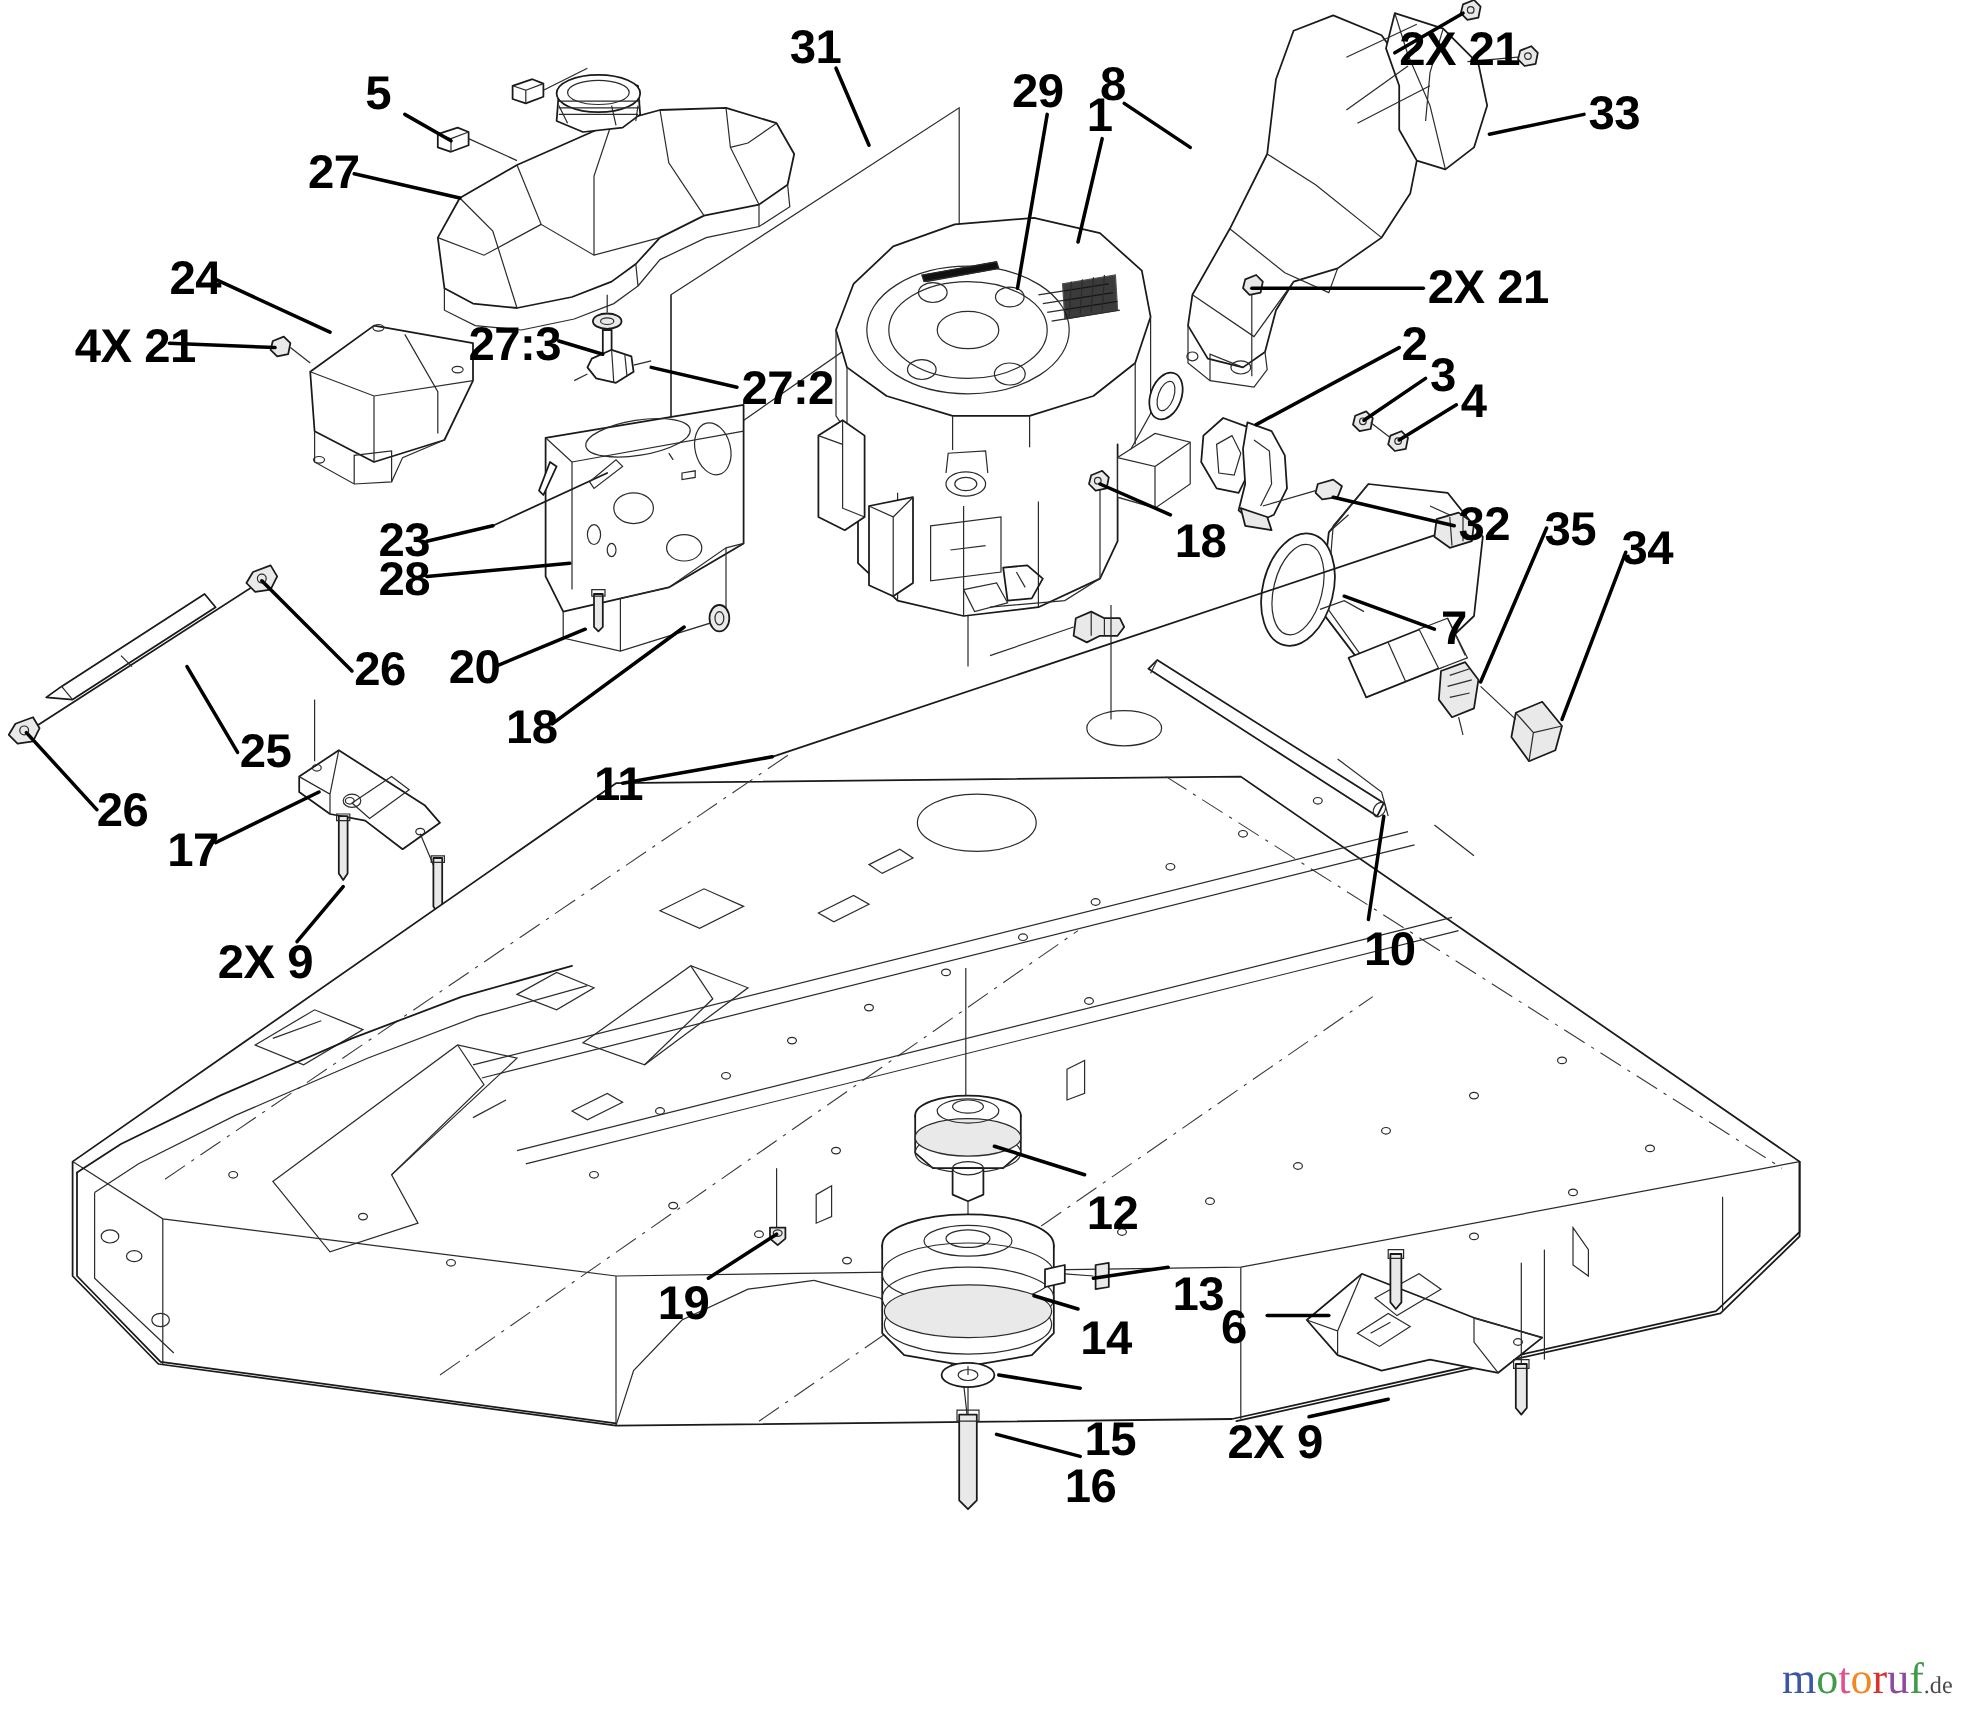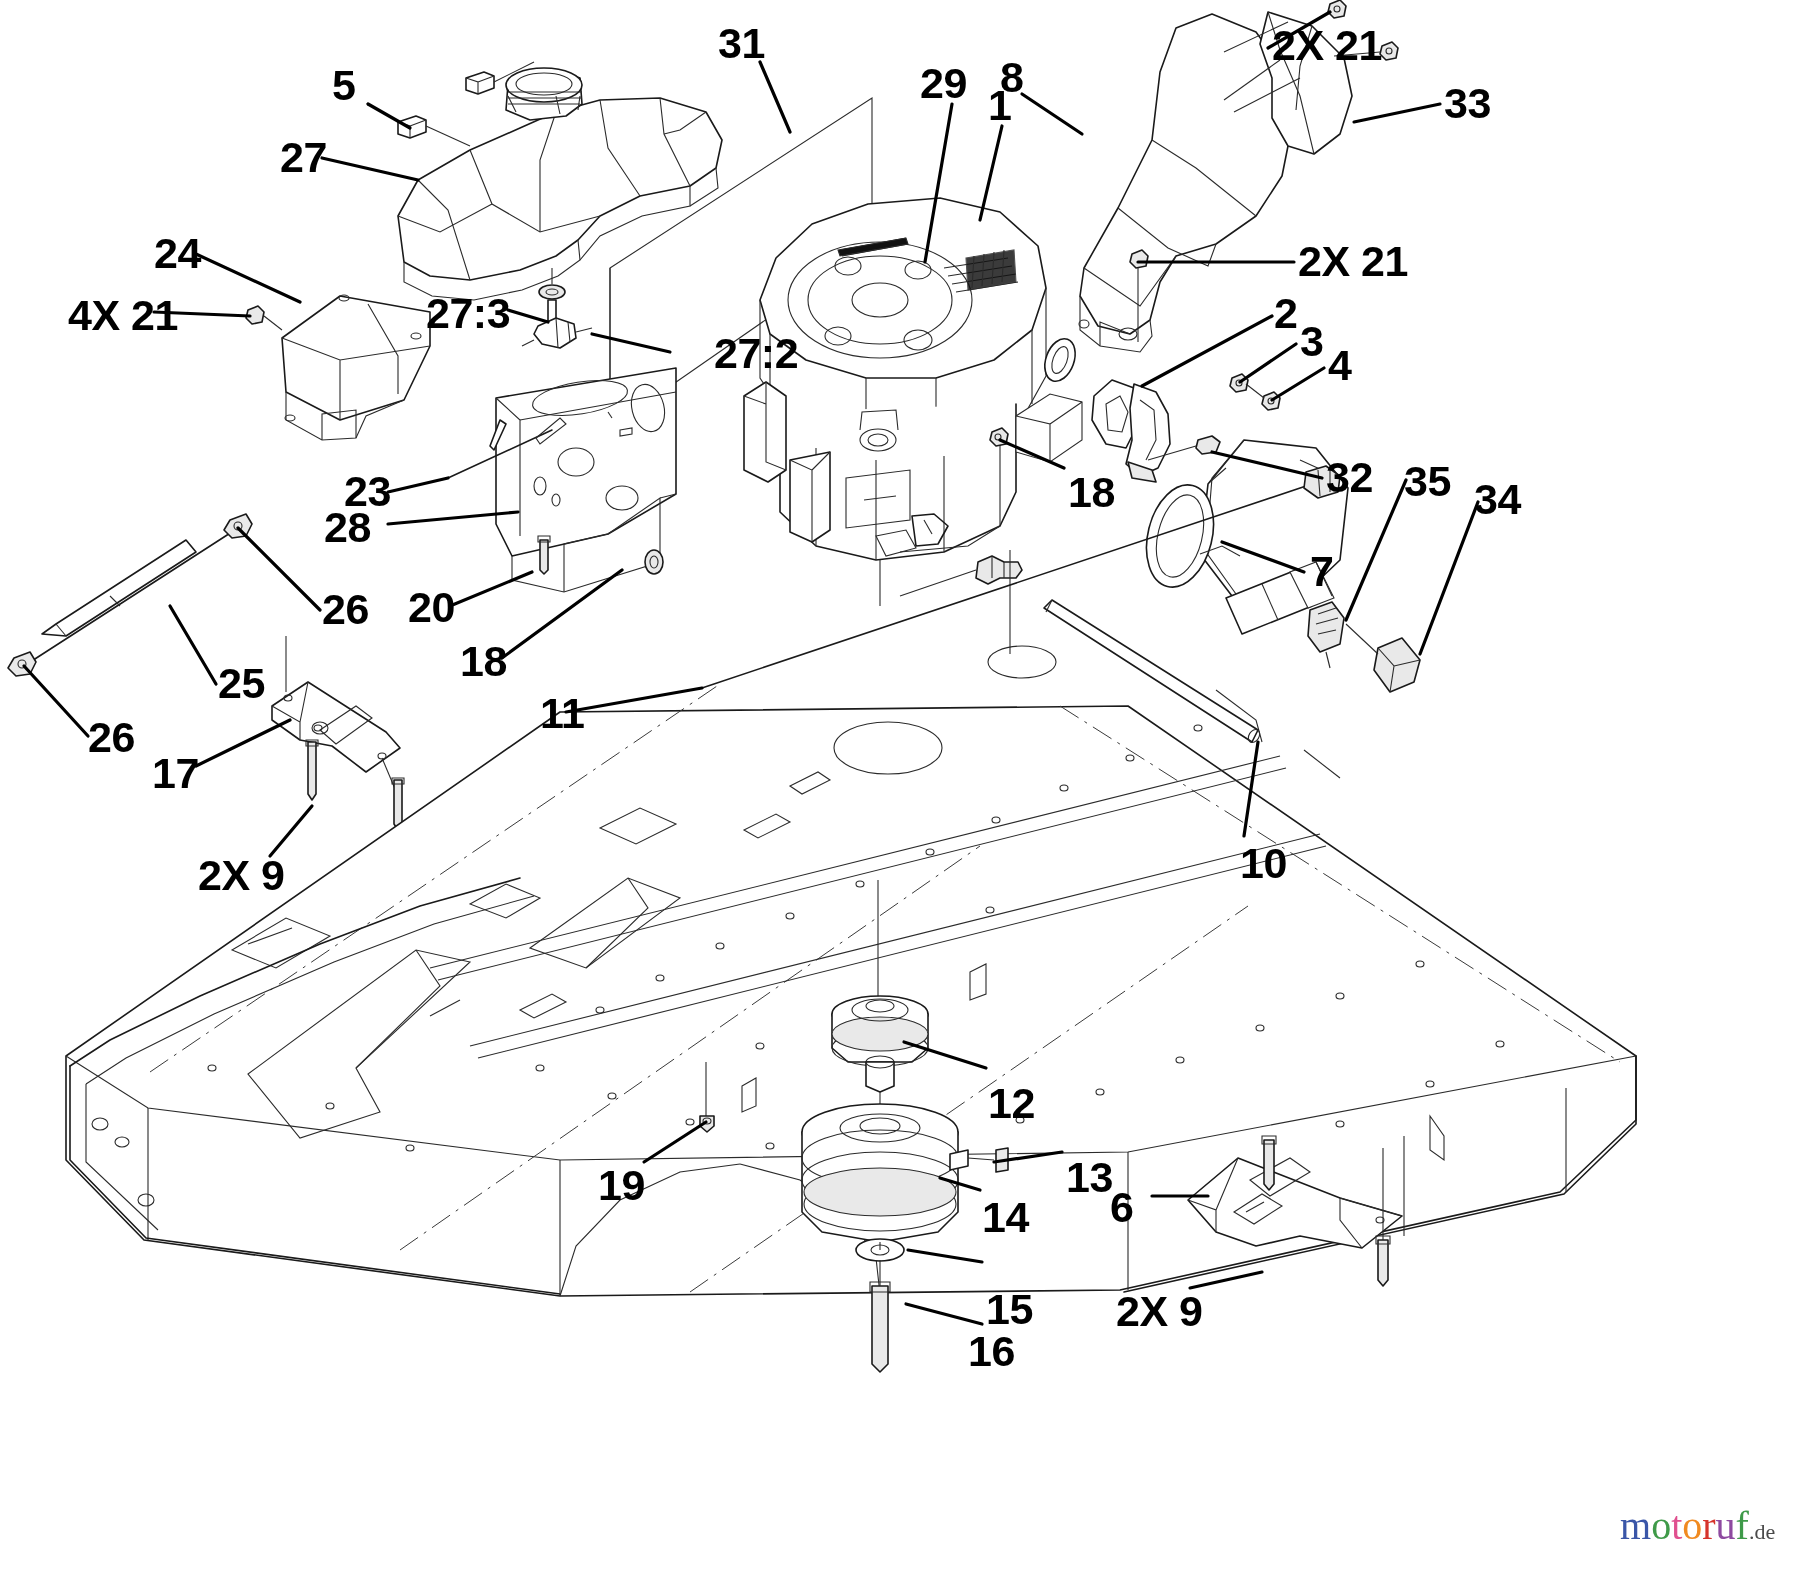--- a/index.html
+++ b/index.html
@@ -494,27 +494,27 @@
       <div class="calloutLabel cl-lg" style="left: 1272px; top: 24px;">2X 21</div>
       <div class="calloutLabel cl-lg" style="left: 1444px; top: 82px;">33</div>
       <div class="calloutLabel cl-lg" style="left: 280px; top: 136px;">27</div>
       <div class="calloutLabel cl-lg" style="left: 154px; top: 232px;">24</div>
       <div class="calloutLabel cl-lg" style="left: 1298px; top: 240px;">2X 21</div>
       <div class="calloutLabel cl-lg" style="left: 68px; top: 294px;">4X 21</div>
       <div class="calloutLabel cl-lg" style="left: 426px; top: 292px;">27:3</div>
       <div class="calloutLabel cl-lg" style="left: 1274px; top: 292px;">2</div>
       <div class="calloutLabel cl-lg" style="left: 1300px; top: 320px;">3</div>
       <div class="calloutLabel cl-lg" style="left: 1328px; top: 344px;">4</div>
-      <div class="calloutLabel cl-lg" style="left: 674px; top: 332px; margin-left: 40px;">27:2</div>
+      <div class="calloutLabel cl-lg" style="left: 674px; top: 332px;">27:2</div>
       <div class="calloutLabel cl-lg" style="left: 1068px; top: 471px;">18</div>
       <div class="calloutLabel cl-lg" style="left: 1326px; top: 456px;">32</div>
       <div class="calloutLabel cl-lg" style="left: 1404px; top: 460px;">35</div>
       <div class="calloutLabel cl-lg" style="left: 1474px; top: 478px;">34</div>
       <div class="calloutLabel cl-lg" style="left: 344px; top: 470px;">23</div>
-      <div class="calloutLabel cl-lg" style="left: 324px; top: 506px;">28</div>
+      <div class="calloutLabel cl-lg" style="left: 344px; top: 506px;">28</div>
       <div class="calloutLabel cl-lg" style="left: 1310px; top: 550px;">7</div>
       <div class="calloutLabel cl-lg" style="left: 322px; top: 588px;">26</div>
       <div class="calloutLabel cl-lg" style="left: 408px; top: 586px;">20</div>
       <div class="calloutLabel cl-lg" style="left: 460px; top: 640px;">18</div>
       <div class="calloutLabel cl-lg" style="left: 218px; top: 662px;">25</div>
       <div class="calloutLabel cl-lg" style="left: 524px; top: 692px; margin-left: 16px;">11</div>
       <div class="calloutLabel cl-lg" style="left: 88px; top: 716px;">26</div>
       <div class="calloutLabel cl-lg" style="left: 152px; top: 752px;">17</div>
       <div class="calloutLabel cl-lg" style="left: 1240px; top: 842px;">10</div>
       <div class="calloutLabel cl-lg" style="left: 198px; top: 854px;">2X 9</div>

